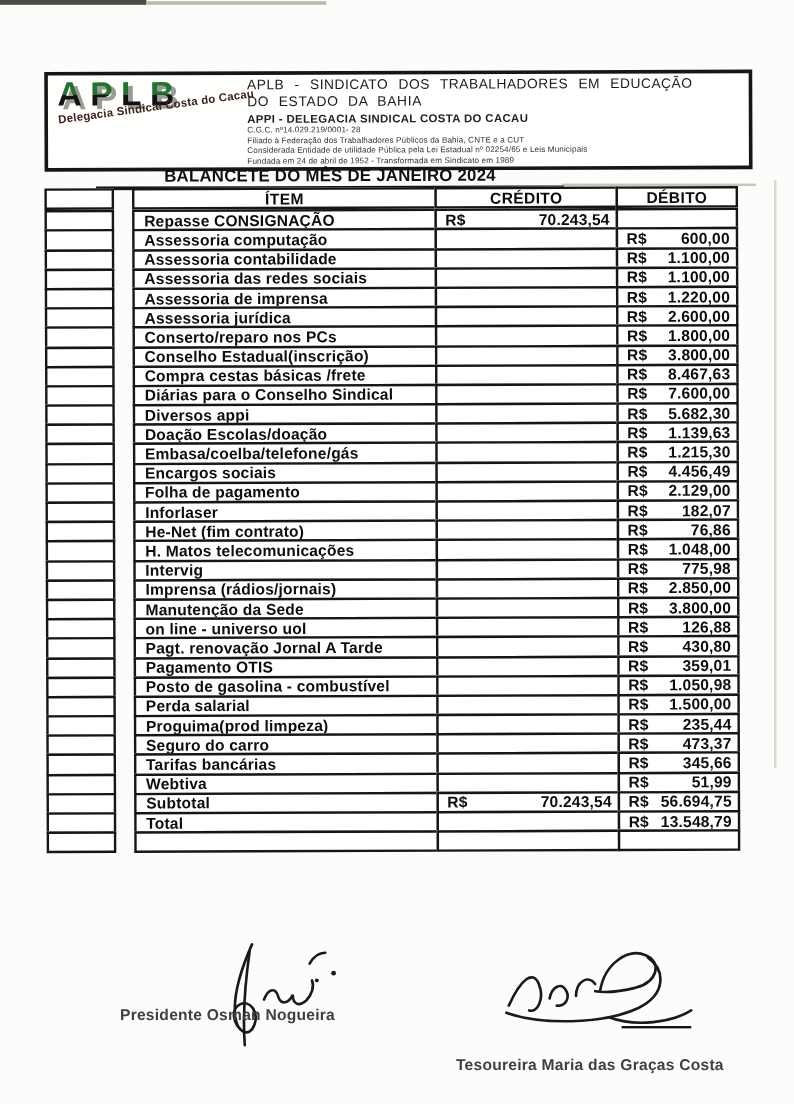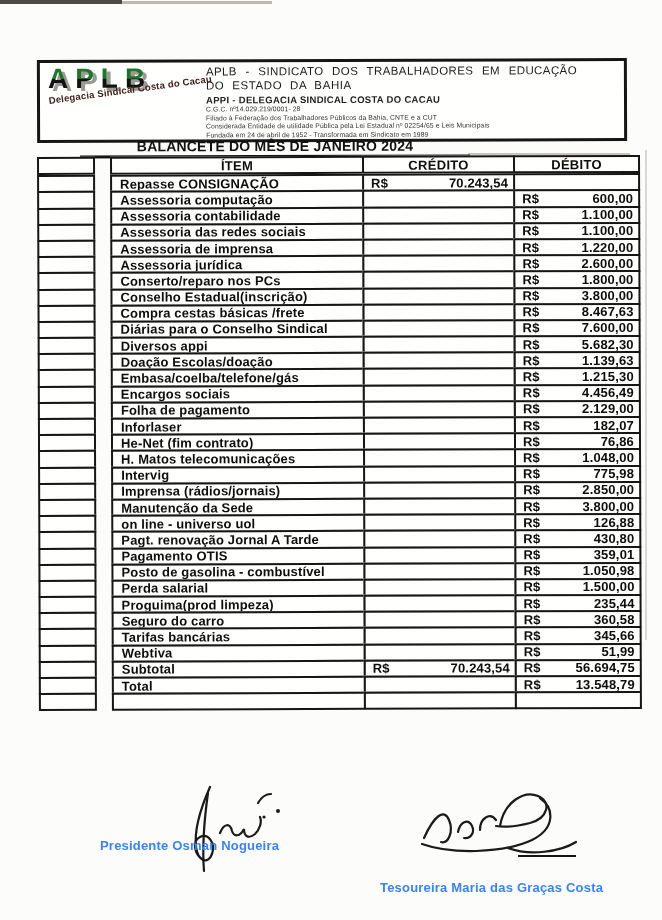--- a/index.html
+++ b/index.html
@@ -58,29 +58,29 @@
     width:58px; box-sizing:border-box; border:2px solid #161616;
     background:#fffffe; margin-right:15px; flex:none;
   }
   .cell {
     box-sizing:border-box; border:2px solid #161616; background:#fffffe;
     margin-left:-2px; flex:none; display:flex; align-items:center; overflow:hidden;
     font-size:13px; font-weight:700; letter-spacing:.15px; color:#0d0d0d;
   }
   .cell.c-item  { width:254px; padding-left:8px; margin-left:0; }
   .cell.c-credit{ width:153px; }
-  .cell.c-debit { width:127px; }
+  .cell.c-debit { width:102px; }
   .money { display:flex; justify-content:space-between; align-items:center; width:100%; padding:0 5px 0 7px; }
   .hdr .cell { justify-content:center; padding-left:0; font-weight:800; letter-spacing:.3px; }
 
   
   .sig-svg { overflow:visible; }
   .sig-left-svg  { left:158px; top:781px; }
   .sig-right-svg { left:408px; top:786px; }
-  .sig-name { font-size:13px; font-weight:600; color:#3b82f6; letter-spacing:.2px; white-space:nowrap; }
+  .sig-name { font-size:13px; font-weight:600; color:#404040; letter-spacing:.2px; white-space:nowrap; }
   .sig-name-left  { left:100px; top:838px; }
   .sig-name-right { left:380px; top:880px; }
   .sig-underline  { left:518px; top:855px; width:58px; height:2px; background:#141414; }
 </style>
 </head>
 <body>
 
 <div class="abs scan-strip-dark"></div>
 <div class="abs scan-strip-light"></div>
 <div class="abs scan-edge-line"></div>
@@ -579,21 +579,21 @@
     <div class="cell c-item">Seguro do carro</div>
     <div class="cell c-credit">
       <span class="money">
         <span class="rs"></span>
         <span class="amt"></span>
       </span>
     </div>
     <div class="cell c-debit">
       <span class="money">
         <span class="rs">R$</span>
-        <span class="amt">360,58</span>
+        <span class="amt">473,37</span>
       </span>
     </div>
   </div>
 
   <div class="trow">
     <div class="ncell"></div>
     <div class="cell c-item">Tarifas bancárias</div>
     <div class="cell c-credit">
       <span class="money">
         <span class="rs"></span>

